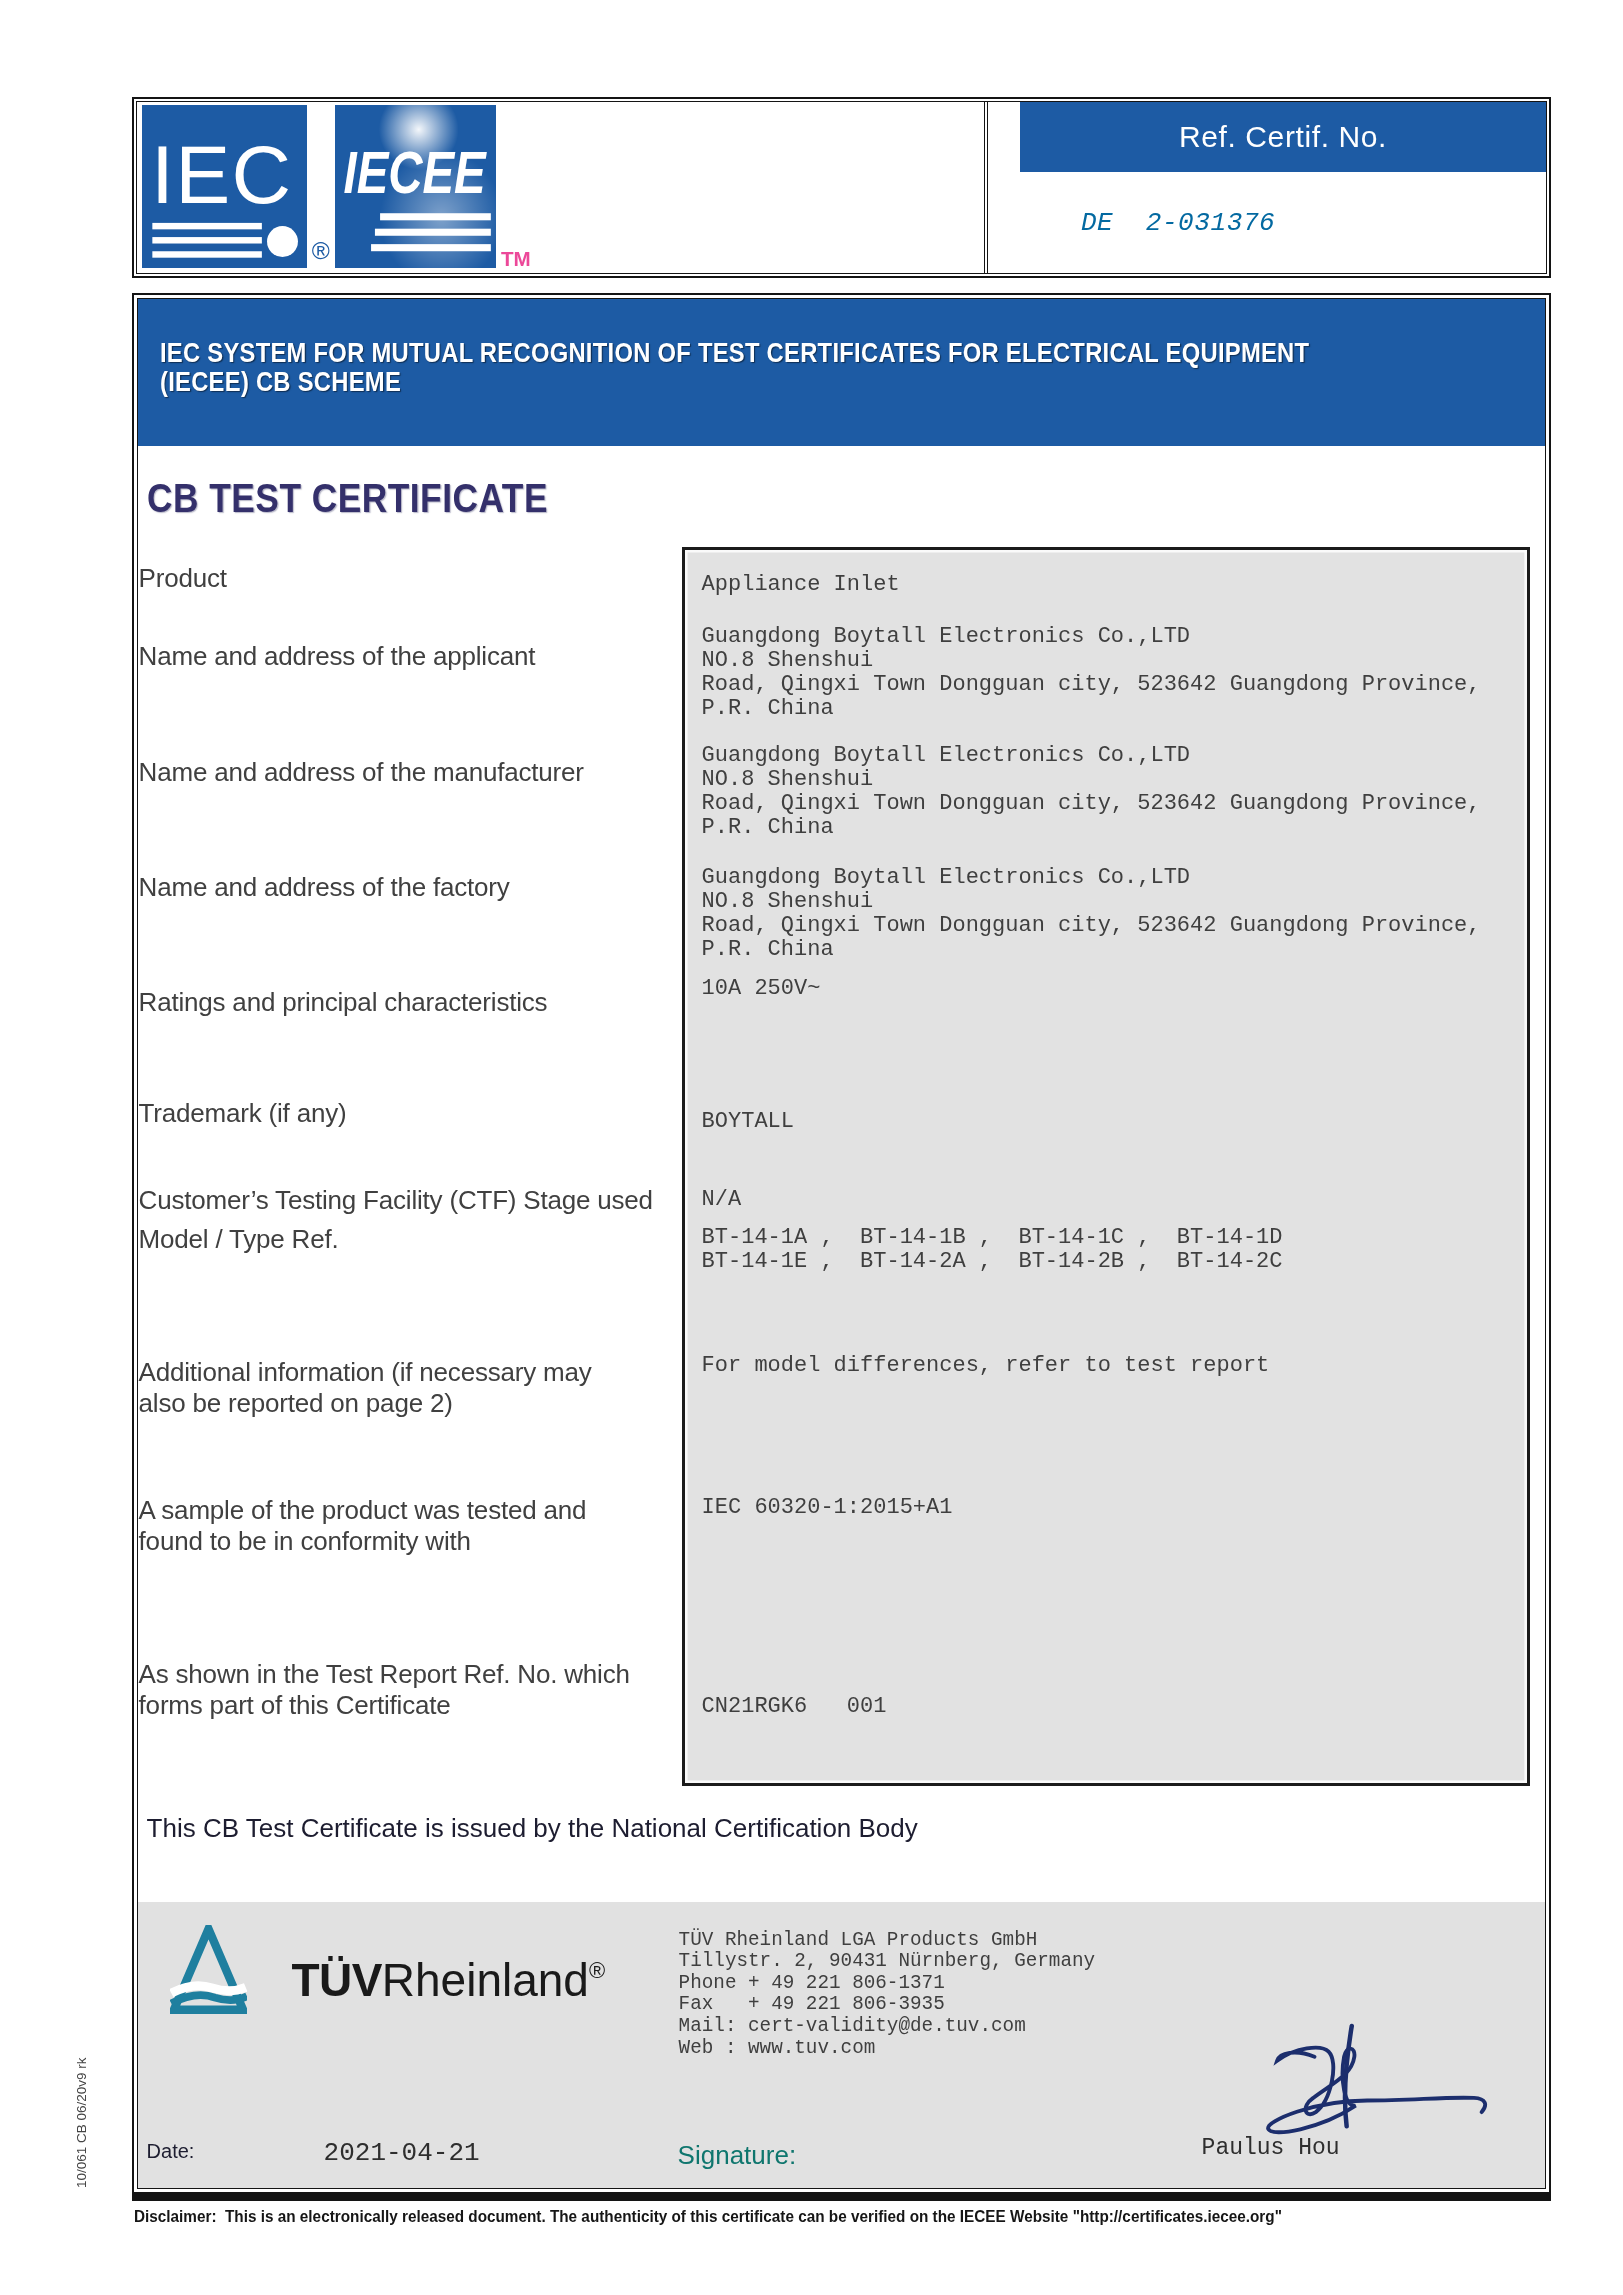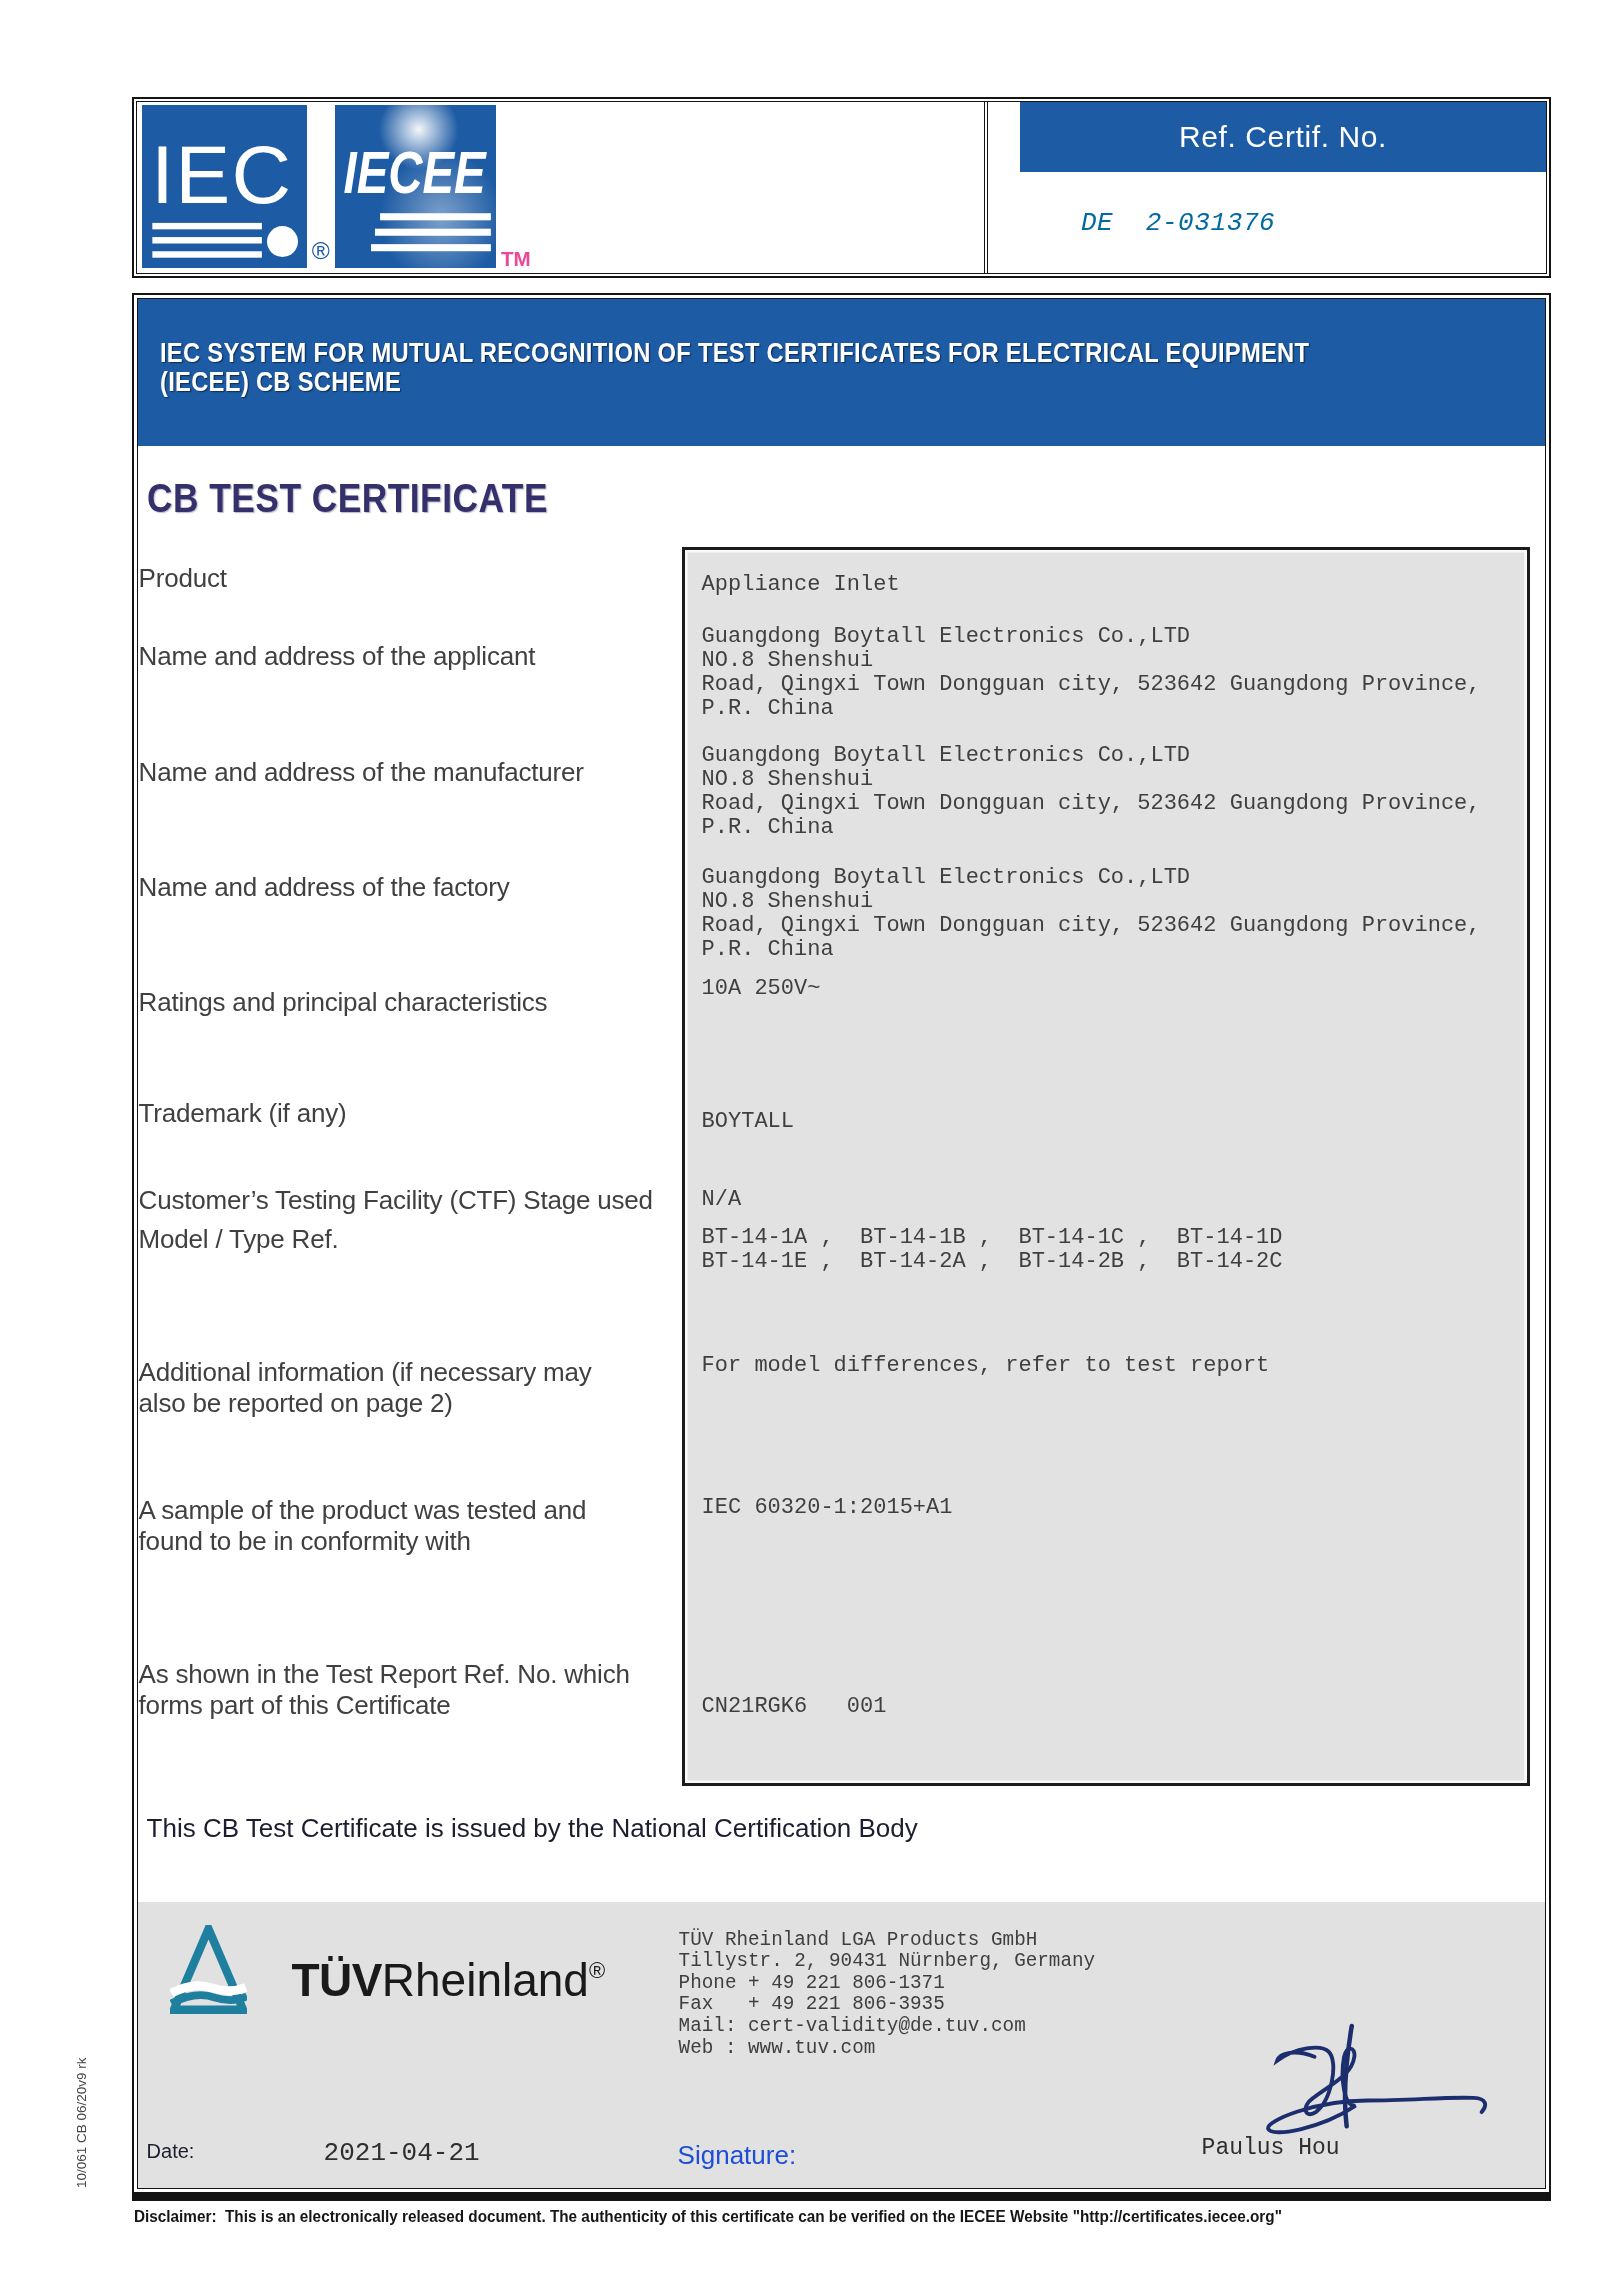--- a/index.html
+++ b/index.html
@@ -58,21 +58,21 @@
   .tuv-brand .b{font-weight:bold;letter-spacing:-0.6px;}
   .tuv-brand .reg{font-size:22px;vertical-align:18px;}
   .contact-block{position:absolute;left:541px;top:1631px;font-family:"Liberation Mono","DejaVu Sans Mono",monospace;
                  font-size:19.3px;line-height:21.6px;color:#3f3f3f;white-space:pre;}
   .signature-svg{position:absolute;left:1080px;top:1719px;width:283px;height:129px;}
   .signatory{position:absolute;left:1064px;top:1836px;font-family:"Liberation Mono","DejaVu Sans Mono",monospace;
              font-size:23px;color:#2e2e2e;white-space:pre;}
   .date-label{position:absolute;left:9px;top:1841px;font-size:20px;color:#1d1d30;}
   .date-value{position:absolute;left:186px;top:1839px;font-family:"Liberation Mono","DejaVu Sans Mono",monospace;
               font-size:26px;color:#2e2e2e;white-space:pre;}
-  .signature-label{position:absolute;left:540px;top:1841px;font-size:26px;color:#1d4ed8;}
+  .signature-label{position:absolute;left:540px;top:1841px;font-size:26px;color:#0f766e;}
 
   
   .side-note{position:absolute;left:62px;top:2059px;height:129px;width:19.3px;
              writing-mode:vertical-rl;transform:rotate(180deg);font-size:13.5px;color:#444;white-space:pre;}
   .disclaimer{position:absolute;left:122px;top:2206px;font-size:17.4px;font-weight:600;color:#161616;
               transform:scaleX(.88);transform-origin:left top;white-space:pre;}
 </style>
 </head>
 <body>
 

